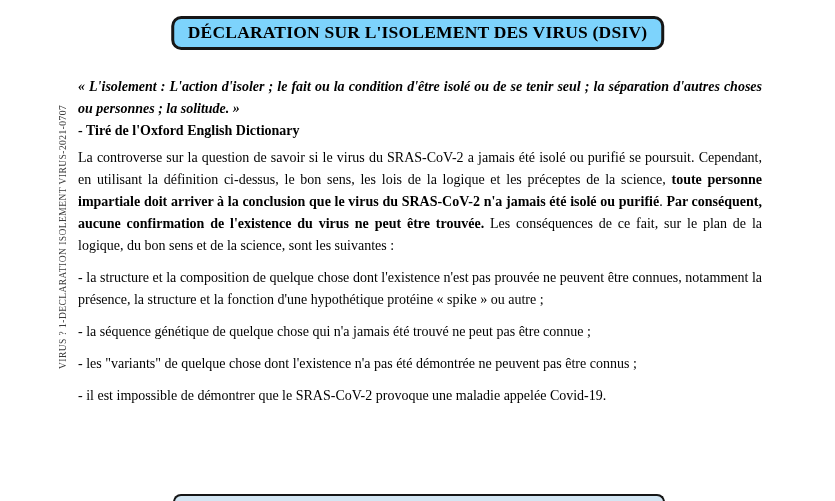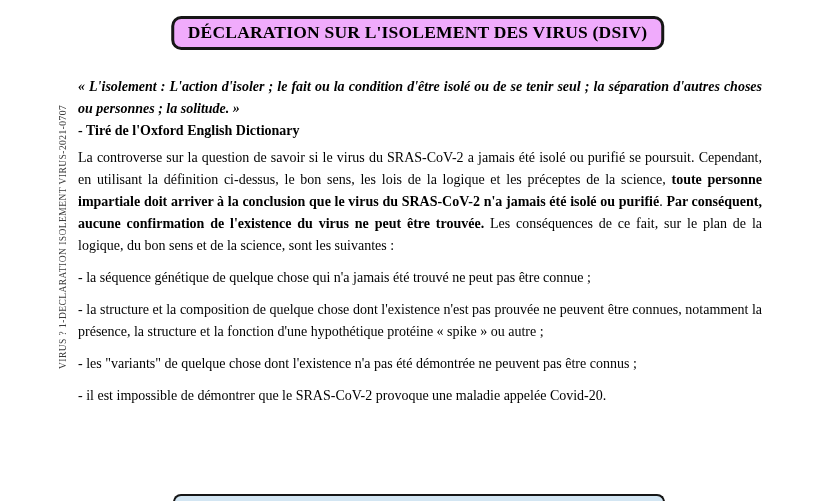--- a/index.html
+++ b/index.html
@@ -9,21 +9,21 @@
     width:835px;height:501px;
     background:#ffffff;
     overflow:hidden;
     font-family:"Liberation Serif", serif;
     color:#000;
   }
   .title-box{
     position:absolute;
     top:16px;left:50%;
     transform:translateX(-50%);
-    background:#f0abfc;
+    background:#7dd3fc;
     border:3px solid #161616;
     border-radius:10px;
     padding:3px 14px 4px 14px;
     white-space:nowrap;
   }
   .title-box span{
     font-size:17.5px;
     font-weight:bold;
     letter-spacing:0.2px;
   }
@@ -80,25 +80,25 @@
   <div class="side-label">VIRUS ? 1-DECLARATION ISOLEMENT VIRUS-2021-0707</div>
 
   <div class="content">
 
     <p class="quote">« L'isolement : L'action d'isoler ; le fait ou la condition d'être isolé ou de se tenir seul ; la séparation d'autres choses ou personnes ; la solitude. »</p>
 
     <p class="source">- Tiré de l'Oxford English Dictionary</p>
 
     <p class="body-para"><span>La controverse sur la question de savoir si le virus du SRAS-CoV-2 a jamais été isolé ou purifié se poursuit. Cependant, en utilisant la définition ci-dessus, le bon sens, les lois de la logique et les préceptes de la science, </span><b>toute personne impartiale doit arriver à la conclusion que le virus du SRAS-CoV-2 n'a jamais été isolé ou purifié</b><span>. </span><b>Par conséquent, aucune confirmation de l'existence du virus ne peut être trouvée.</b><span> Les conséquences de ce fait, sur le plan de la logique, du bon sens et de la science, sont les suivantes :</span></p>
 
+    <p class="bullet">- la structure et la composition de quelque chose dont l'existence n'est pas prouvée ne peuvent être connues, notamment la présence, la structure et la fonction d'une hypothétique protéine « spike » ou autre ;</p>
+
     <p class="bullet">- la séquence génétique de quelque chose qui n'a jamais été trouvé ne peut pas être connue ;</p>
-
-    <p class="bullet">- la structure et la composition de quelque chose dont l'existence n'est pas prouvée ne peuvent être connues, notamment la présence, la structure et la fonction d'une hypothétique protéine « spike » ou autre ;</p>
 
     <p class="bullet">- les "variants" de quelque chose dont l'existence n'a pas été démontrée ne peuvent pas être connus ;</p>
 
-    <p class="bullet">- il est impossible de démontrer que le SRAS-CoV-2 provoque une maladie appelée Covid-20.</p>
+    <p class="bullet">- il est impossible de démontrer que le SRAS-CoV-2 provoque une maladie appelée Covid-19.</p>
 
   </div>
 
   <div class="next-box"></div>
 
 </div>
 
 </body></html>

